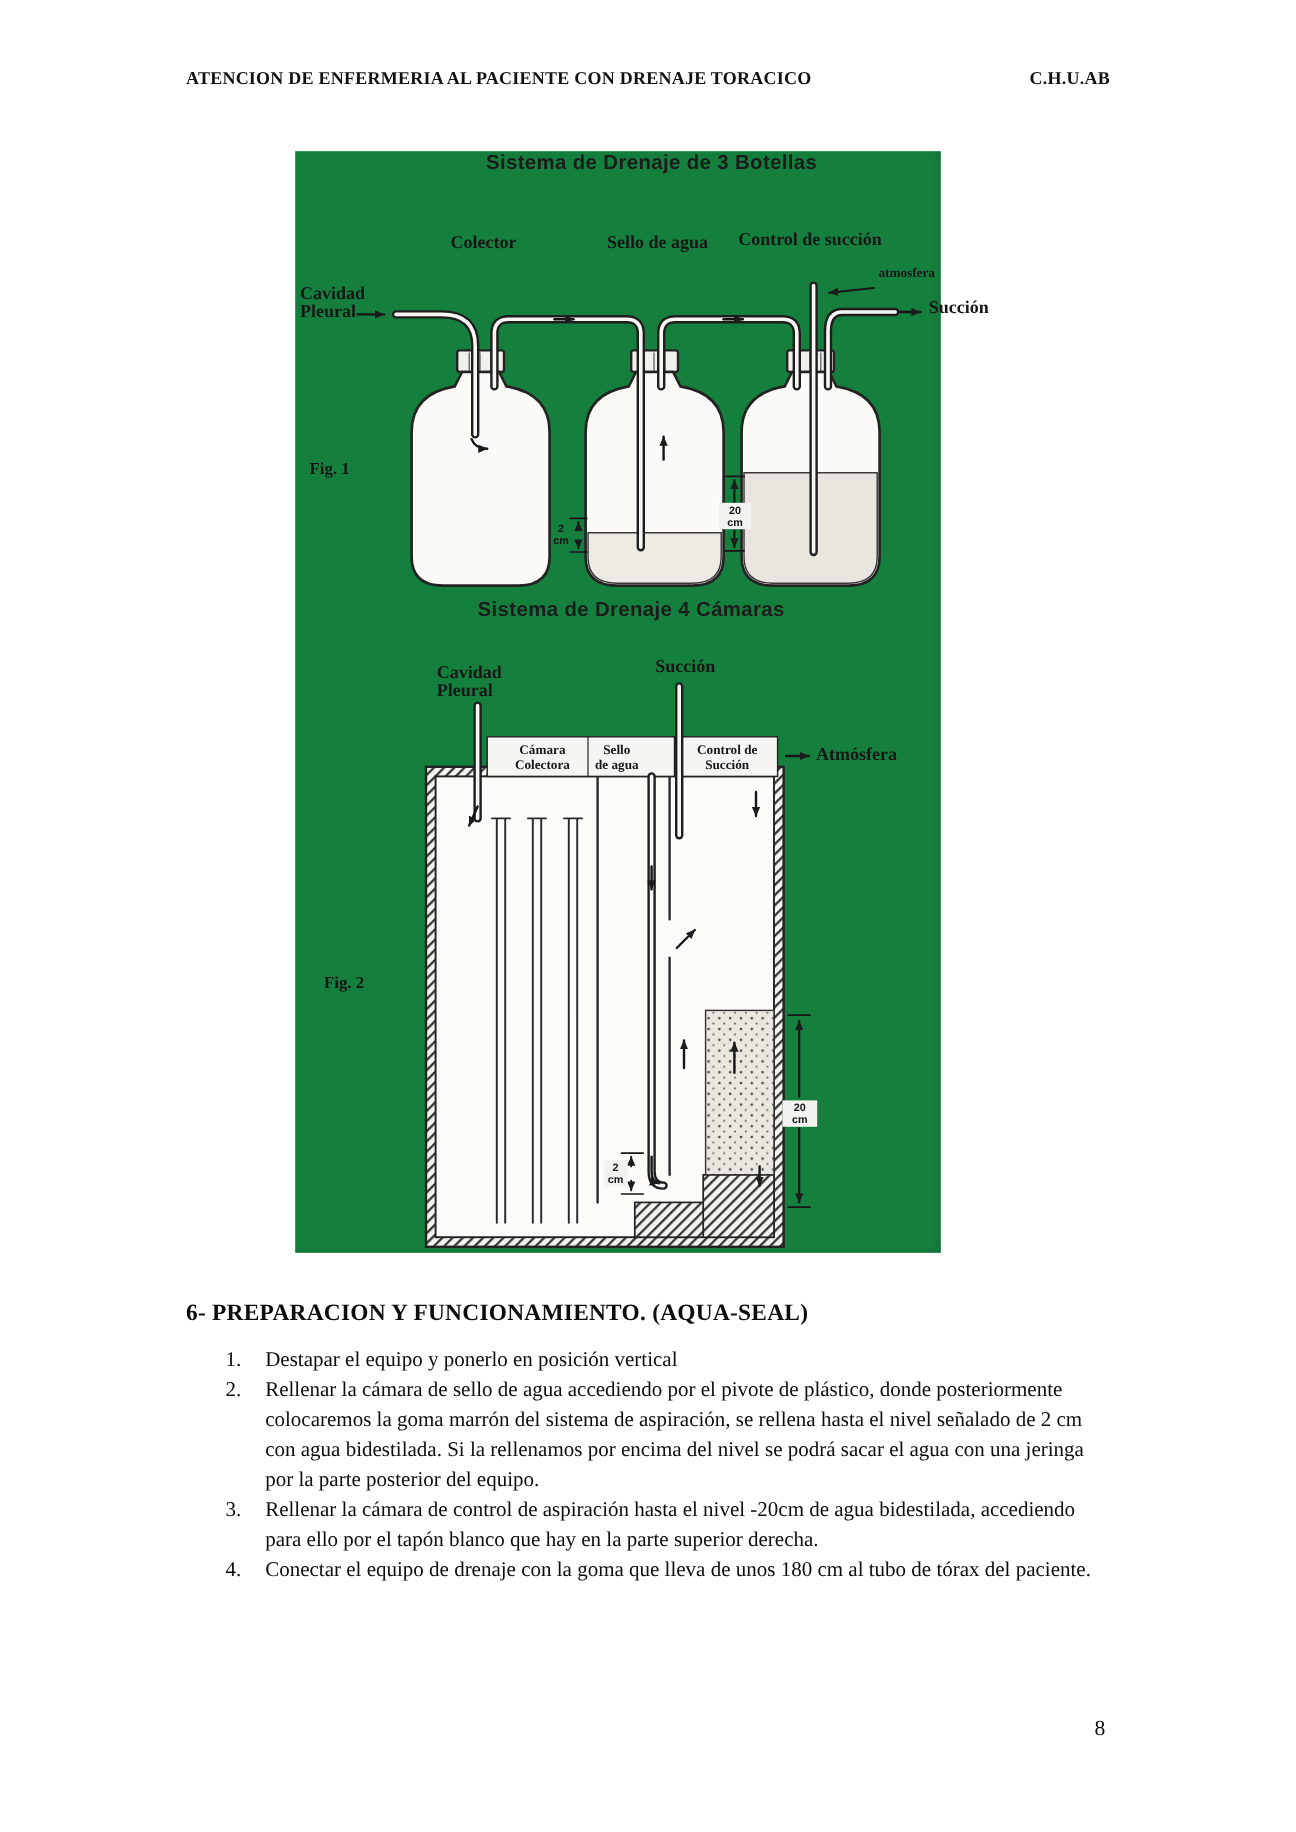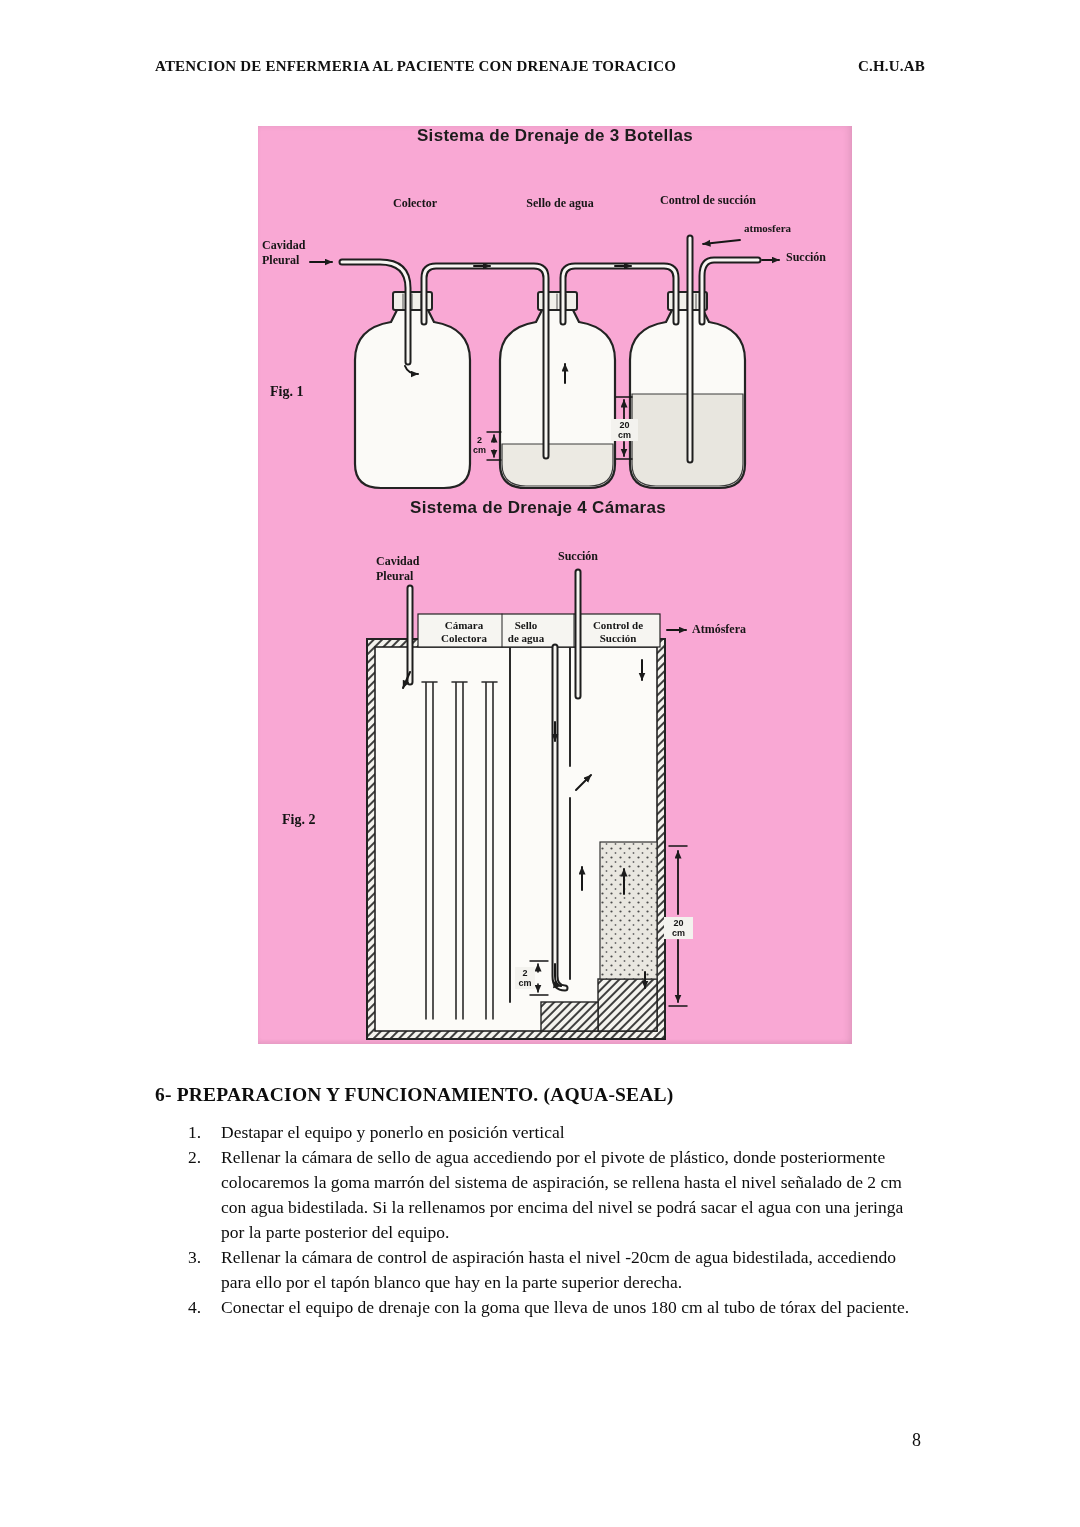--- a/index.html
+++ b/index.html
@@ -4,28 +4,28 @@
 <style>
   * { margin:0; padding:0; box-sizing:border-box; }
   html,body { background:#fff; }
   body { width:1080px; height:1527px; font-family:"Liberation Serif", serif; color:#111; }
   .page { position:relative; width:1080px; height:1527px; background:#ffffff; overflow:hidden; }
 
   .header { position:absolute; left:155px; top:58px; width:770px; display:flex;
             justify-content:space-between; font-weight:700; font-size:15px; letter-spacing:.2px; }
 
   
-  .scan { position:absolute; left:246px; top:126px; width:594px; height:918px;
-          background:#f9a8d4; box-shadow: inset -4px 0 6px rgba(0,0,0,.07), inset 0 -2px 4px rgba(0,0,0,.05); margin-left: 12px; }
+  .scan { position:absolute; left:246px; top:126px; width:538px; height:918px;
+          background:#15803d; box-shadow: inset -4px 0 6px rgba(0,0,0,.07), inset 0 -2px 4px rgba(0,0,0,.05); }
   .scan svg { position:absolute; left:0; top:0; }
 
   .ftitle { position:absolute; font-family:"Liberation Sans", sans-serif; font-weight:700;
             font-size:17px; color:#1c1c1c; letter-spacing:.3px; text-align:center; }
   .flb { position:absolute; font-family:"Liberation Serif", serif; font-weight:700;
-         font-size:12px; line-height:15px; color:#161616; white-space:nowrap; }
+         font-size:15px; line-height:15px; color:#161616; white-space:nowrap; }
   .flb.small { font-size:11px; line-height:13px; }
   .flb.center { text-align:center; white-space:normal; }
   .figlabel { position:absolute; font-family:"Liberation Serif", serif; font-weight:700;
               font-size:14px; color:#141414; }
   .dimbox { position:absolute; background:#f3f2ee; font-family:Liberation Sans, sans-serif;
             font-weight:700; font-size:9px; line-height:10px; text-align:center; color:#141414; padding:1px 0; }
 
   .sec-heading { position:absolute; left:155px; top:1072px; font-size:19.5px; font-weight:700;
                  letter-spacing:.2px; color:#0d0d0d;margin-top:12px; }
 
@@ -163,21 +163,21 @@
 
         <path d="M280 846 V838" stroke="#161616" stroke-width="1.6" marker-end="url(#arr)"></path>
         <path d="M280 858 V866" stroke="#161616" stroke-width="1.6" marker-end="url(#arr)"></path>
         <path d="M272 835 H290 M272 869 H290" stroke="#161616" stroke-width="1.4"></path>
       </g>
     </svg>
 
     <div class="ftitle" style="left:0; top:10; width:594px;">Sistema de Drenaje de 3 Botellas</div>
     <div class="flb center" style="left:112px; top:70px; width:90px;">Colector</div>
     <div class="flb center" style="left:252px; top:70px; width:100px;">Sello de agua</div>
-    <div class="flb center" style="left:388px; top:67px; width:124px;">Control de succión</div>
+    <div class="flb center" style="left:367px; top:67px; width:124px;">Control de succión</div>
     <div class="flb small" style="left:486px; top:96px;">atmosfera</div>
     <div class="flb" style="left:4px; top:112px;">
       <div>Cavidad</div>
       <div>Pleural</div>
     </div>
     <div class="flb" style="left:528px; top:124px;">Succión</div>
     <div class="figlabel" style="left:12px; top:258px;">Fig. 1</div>
     <div class="dimbox" style="left:353px; top:293px; width:27px;">
       <div>20</div>
       <div>cm</div>

